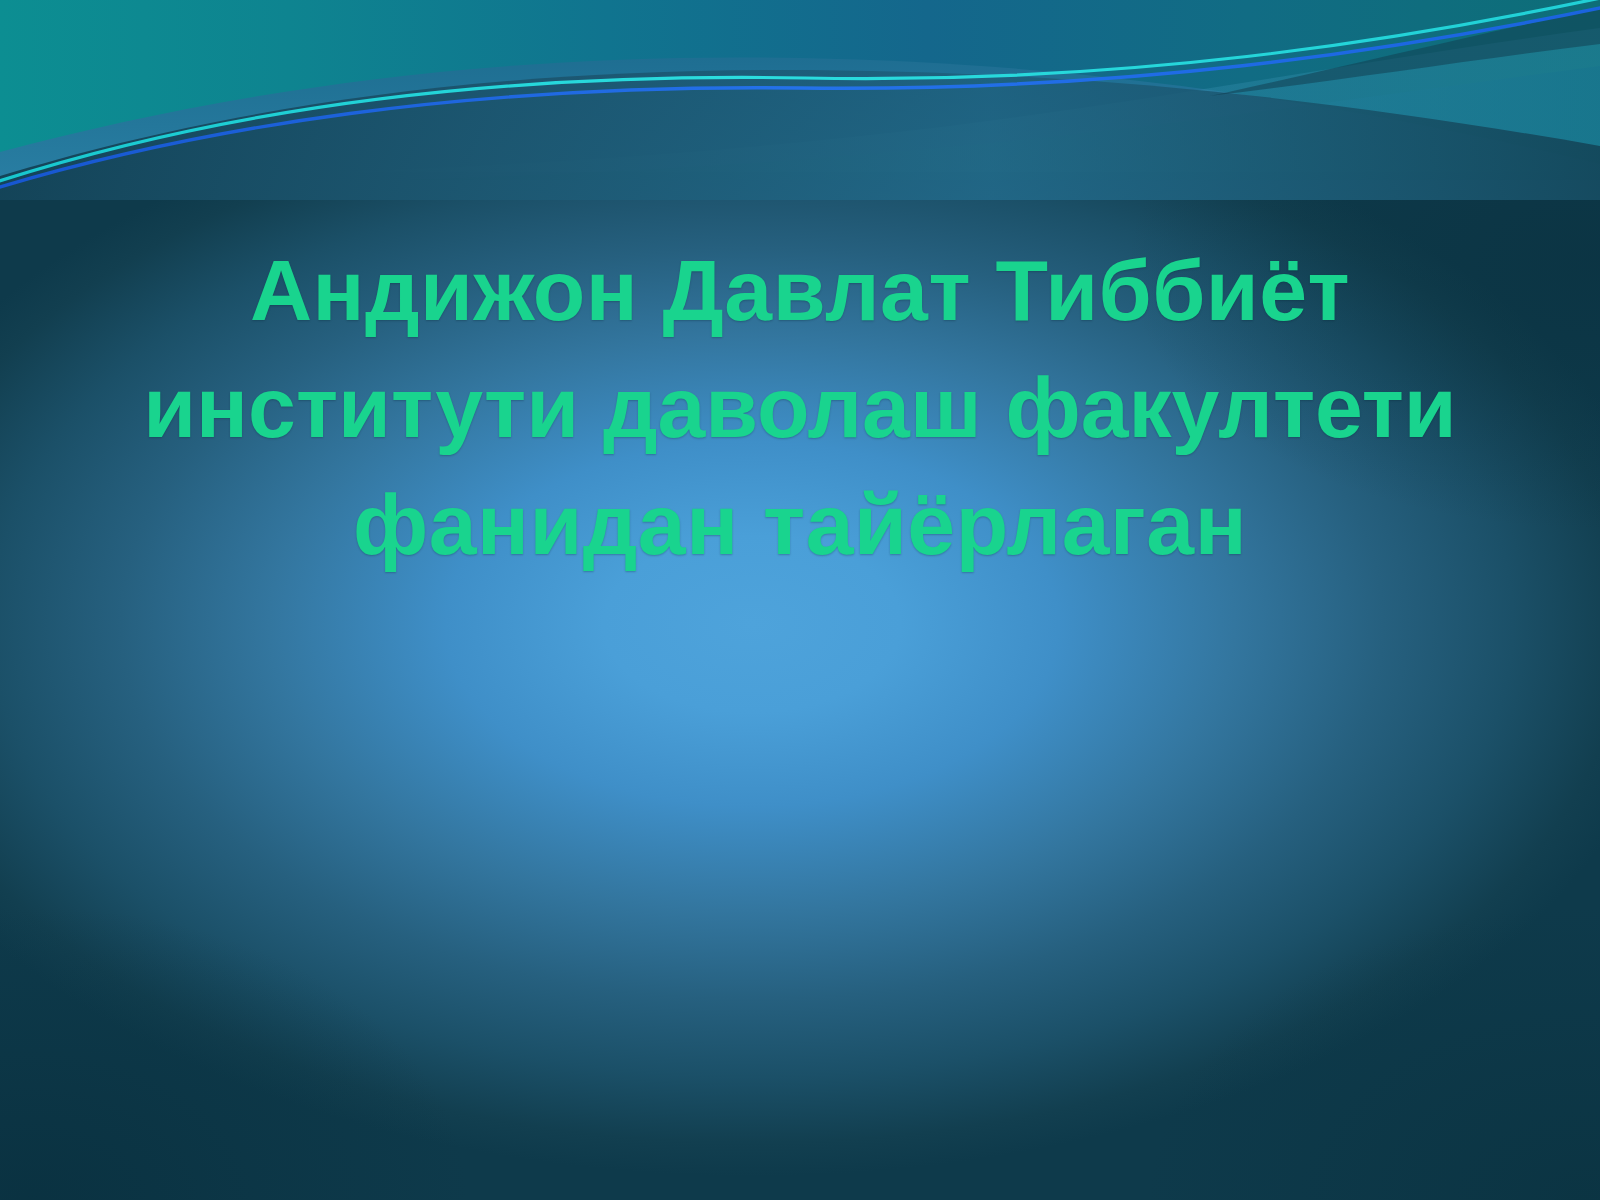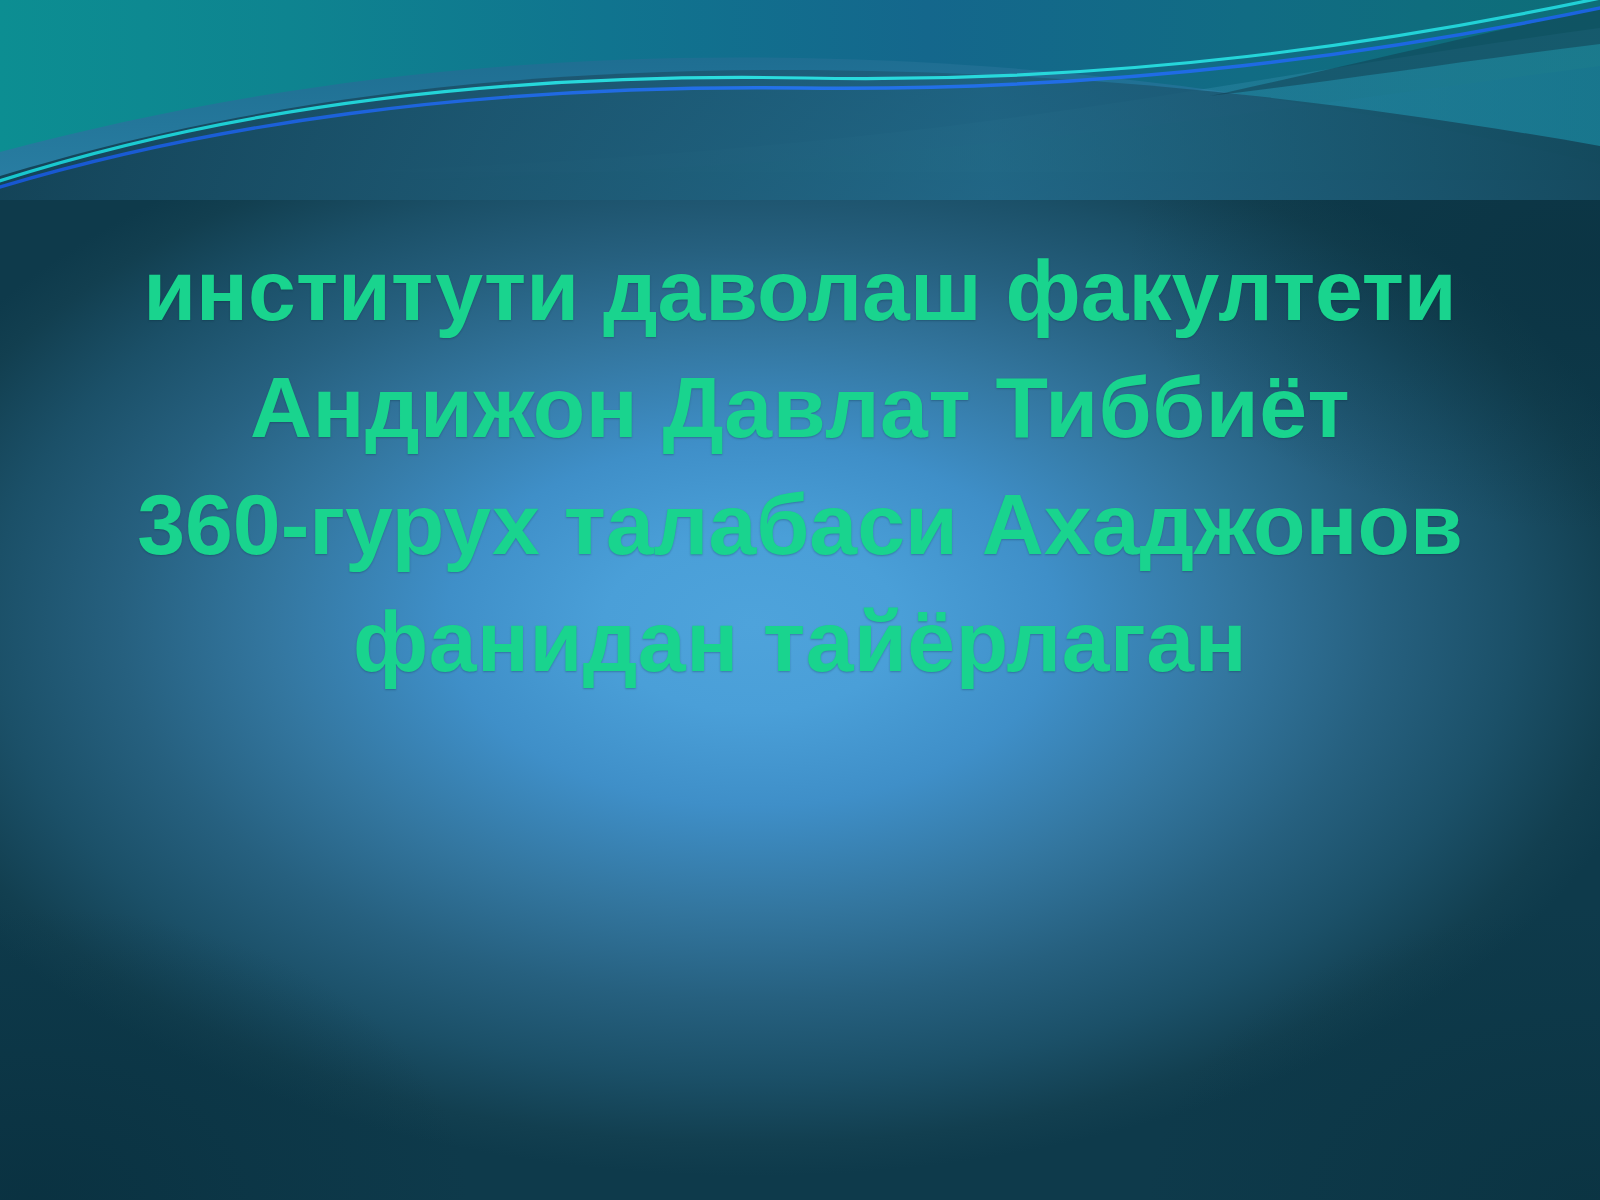--- a/index.html
+++ b/index.html
@@ -144,19 +144,18 @@
 
       <path d="M1600,8 C1470,36 1330,70 1210,96 C1330,82 1470,60 1600,44 Z" fill="#123F52" opacity="0.55"></path>
 
       <path d="M-10,190 C200,126 470,84 800,88 C1120,92 1390,52 1610,6" fill="none" stroke="url(#gBlueLine)" stroke-width="3.4" stroke-linecap="round" opacity="0.95"></path>
 
       <path d="M-10,184 C205,114 475,72 805,78 C1125,84 1395,42 1610,-4" fill="none" stroke="url(#gCyanLine)" stroke-width="3.2" stroke-linecap="round"></path>
     </svg>
   </div>
 
   <div class="title-block">
+    <div class="title-line">Андижон  Давлат  Тиббиёт</div>
     <div class="title-line wide">институти  даволаш  факултети</div>
-    <div class="title-line">Андижон  Давлат  Тиббиёт</div>
-    <div class="title-line wide">360-гурух  талабаси  Ахаджонов</div>
     <div class="title-line">фанидан  тайёрлаган</div>
   </div>
 
 </div>
 
 </body></html>

